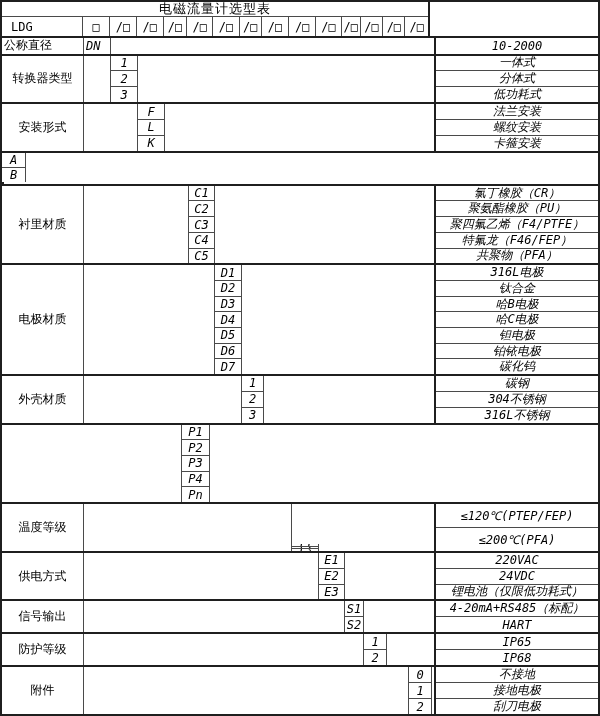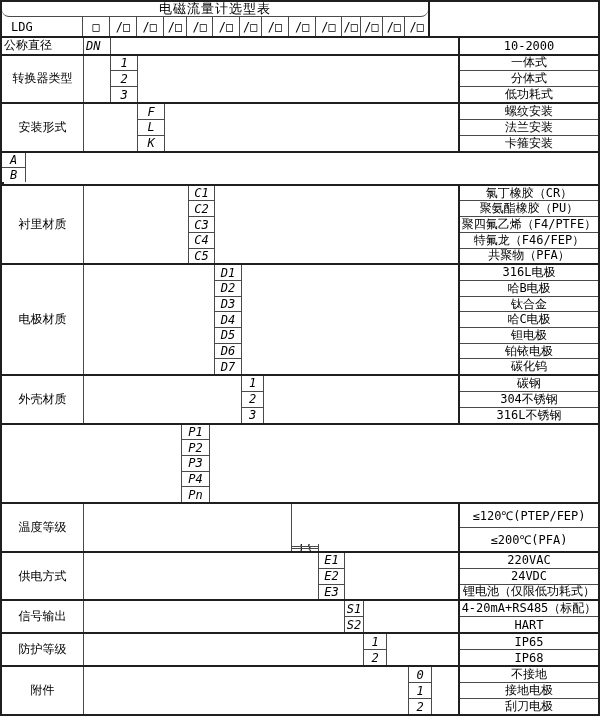--- a/index.html
+++ b/index.html
@@ -16,39 +16,39 @@
     color:var(--tx);
     border:2px solid var(--bs);
     font-family:"DejaVu Sans Mono",monospace;
     font-size:12px;
     display:flex;flex-direction:column;
     overflow:hidden;
   }
   
   #header{height:36px;display:flex;flex-shrink:0;border-bottom:2px solid var(--bs);}
   #header-left{width:428px;display:flex;flex-direction:column;border-right:2px solid var(--bs);}
-  #title-row{height:15px;border-bottom:1px solid var(--bl);display:flex;align-items:center;justify-content:center;font-size:13px;letter-spacing:1px;border-radius:7px;}
+  #title-row{height:15px;border-bottom:1px solid var(--bl);display:flex;align-items:center;justify-content:center;font-size:13px;letter-spacing:1px;}
   #code-row{flex:1;display:flex;align-items:stretch;}
   #code-row .hcell{display:flex;align-items:center;justify-content:center;border-right:1px solid var(--bl);overflow:hidden;}
   #code-row .hcell:last-child{border-right:none;}
   #ldg-cell{width:82px;justify-content:flex-start !important;padding-left:9px;}
   #func-header{flex:1;display:flex;align-items:center;justify-content:center;font-size:13px;letter-spacing:1px;}
   
   #table-body{flex:1;display:flex;flex-direction:column;}
   .section{display:flex;align-items:stretch;flex-basis:0;overflow:hidden;}
   .section + .section{border-top:2px solid var(--bs);}
   .label-cell{width:82px;border-right:1px solid var(--bl);display:flex;align-items:center;justify-content:center;overflow:hidden;}
   .label-cell.left{justify-content:flex-start;padding-left:2px;}
   .gap-left{border-right:1px solid var(--bl);}
   .codes{display:flex;flex-direction:column;border-right:1px solid var(--bl);}
   .code-cell{flex:1;display:flex;align-items:center;justify-content:center;overflow:hidden;font-style:italic;}
   .code-cell + .code-cell{border-top:1px solid var(--bl);}
   .code-cell.left{justify-content:flex-start;padding-left:2px;}
   .gap-right{flex:1;}
-  .funcs{width:140px;display:flex;flex-direction:column;border-left:2px solid var(--bs);}
+  .funcs{width:164px;display:flex;flex-direction:column;border-left:2px solid var(--bs);font-style:italic;}
   .func-cell{flex:1;display:flex;align-items:center;justify-content:center;white-space:nowrap;overflow:hidden;}
   .func-cell + .func-cell{border-top:1px solid var(--bl);}
   .func-cell.left{justify-content:flex-start;padding-left:2px;}
 </style>
 </head>
 <body>
 
 <div id="table">
   <div id="header">
     <div id="header-left">
@@ -103,22 +103,22 @@
       <div class="section" style="flex-grow: 3;">
         <div class="label-cell">安装形式</div>
         <div class="gap-left" style="width: 54px;"></div>
         <div class="codes" style="width: 27px;">
           <div class="code-cell">F</div>
           <div class="code-cell">L</div>
           <div class="code-cell">K</div>
         </div>
         <div class="gap-right"></div>
         <div class="funcs">
+          <div class="func-cell">法兰安装</div>
           <div class="func-cell">螺纹安装</div>
-          <div class="func-cell">法兰安装</div>
           <div class="func-cell">卡箍安装</div>
         </div>
       </div>
       <div class="section" style="flex-grow: 2; flex-direction: column;">
         <div class="label-cell">精度等级</div>
         <div class="gap-left" style="width: 81px;"></div>
         <div class="codes" style="width: 24px;">
           <div class="code-cell">A</div>
           <div class="code-cell">B</div>
         </div>
@@ -155,22 +155,22 @@
           <div class="code-cell">D2</div>
           <div class="code-cell">D3</div>
           <div class="code-cell">D4</div>
           <div class="code-cell">D5</div>
           <div class="code-cell">D6</div>
           <div class="code-cell">D7</div>
         </div>
         <div class="gap-right"></div>
         <div class="funcs">
           <div class="func-cell">316L电极</div>
+          <div class="func-cell">钛合金</div>
           <div class="func-cell">哈B电极</div>
-          <div class="func-cell">钛合金</div>
           <div class="func-cell">哈C电极</div>
           <div class="func-cell">钽电极</div>
           <div class="func-cell">铂铱电极</div>
           <div class="func-cell">碳化钨</div>
         </div>
       </div>
       <div class="section" style="flex-grow: 3;">
         <div class="label-cell">外壳材质</div>
         <div class="gap-left" style="width: 158px;"></div>
         <div class="codes" style="width: 22px;">

